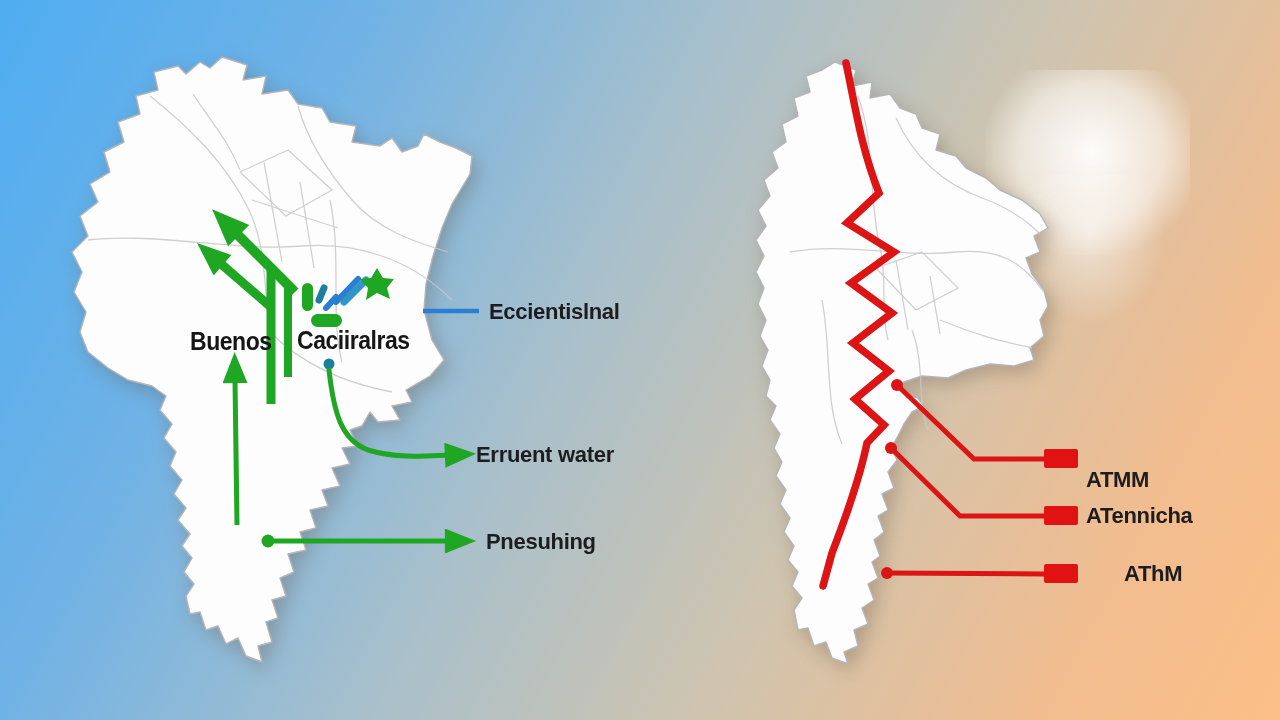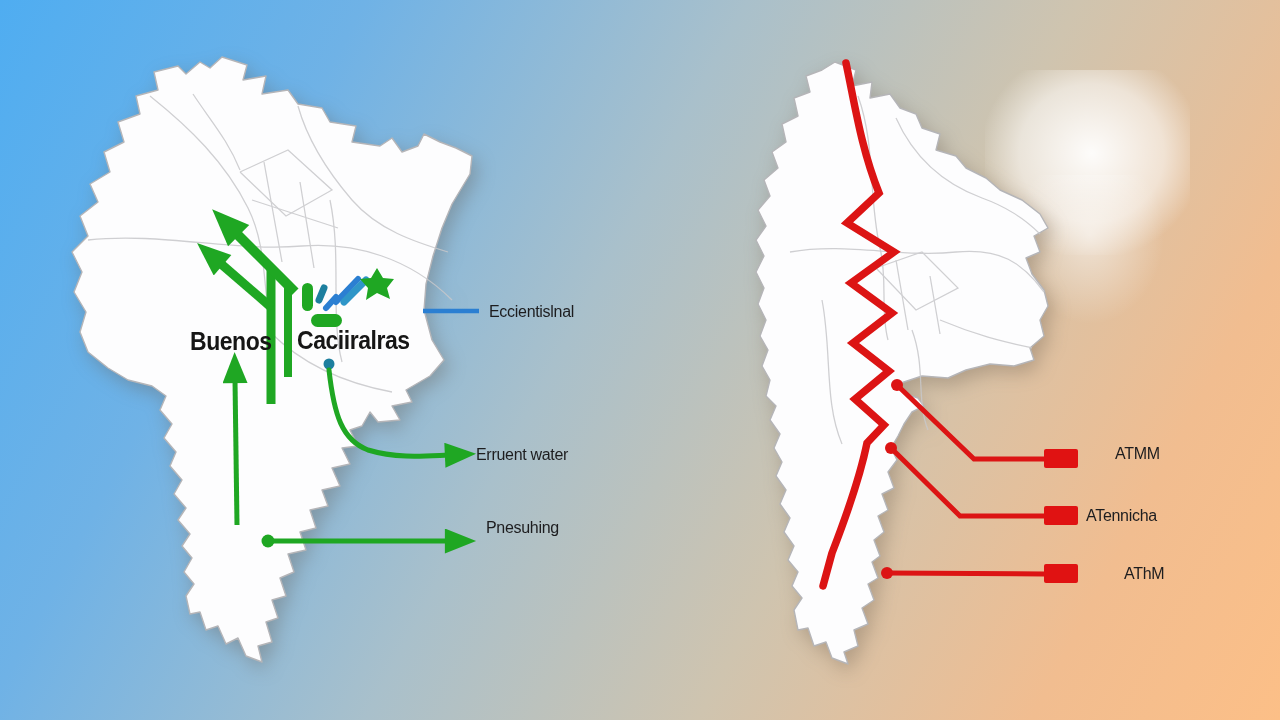--- a/index.html
+++ b/index.html
@@ -6,22 +6,22 @@
   body{width:1280px;height:720px;overflow:hidden;font-family:"Liberation Sans",sans-serif;}
   .stage{position:relative;width:1280px;height:720px;
     background:linear-gradient(118deg,#4fadf1 0%,#6fb2e6 22%,#a9c0cb 45%,#cfc4af 65%,#f1bd90 85%,#fcbf87 100%);}
   .cloud{position:absolute;pointer-events:none;}
   .cloud.c1{left:985px;top:70px;width:205px;height:185px;
     background:radial-gradient(ellipse at 52% 45%,rgba(255,255,255,.95) 0%,rgba(255,255,255,.55) 48%,rgba(255,255,255,0) 74%);}
   .cloud.c2{left:1015px;top:175px;width:150px;height:150px;
     background:radial-gradient(ellipse at 50% 40%,rgba(255,255,255,.55) 0%,rgba(255,255,255,0) 70%);}
   svg.scene-svg{position:absolute;left:0;top:0;}
   .map-shadow{filter:drop-shadow(5px 7px 9px rgba(100,85,70,.33));}
-  .lbl{position:absolute;transform:translateY(-50%);color:#1d1d1f;font-weight:400;
-       font-size:16px;white-space:nowrap;letter-spacing:-0.3px;}
+  .lbl{position:absolute;transform:translateY(-50%);color:#1d1d1f;font-weight:700;
+       font-size:22px;white-space:nowrap;letter-spacing:-0.3px;}
   .lbl.big{font-size:25px;font-weight:700;transform:translateY(-50%) scaleX(.92);
            transform-origin:left center;letter-spacing:-0.5px;color:#161616;}
 </style>
 </head>
 <body>
 
 <div class="stage">
 
   <div class="cloud c1"></div>
   <div class="cloud c2"></div>
@@ -135,19 +135,19 @@
       <rect x="1044" y="506" width="34" height="19" rx="2" fill="#e01212"></rect>
       <rect x="1044" y="564" width="34" height="19" rx="2" fill="#e01212"></rect>
     </g>
   </svg>
 
   <div class="lbl big" style="left:190px;top:341px;">Buenos</div>
   <div class="lbl big" style="left:297px;top:340px;">Caciiralras</div>
 
   <div class="lbl" style="left:489px;top:312px;">Eccientislnal</div>
   <div class="lbl" style="left:476px;top:455px;">Erruent water</div>
-  <div class="lbl" style="left:486px;top:528px;text-align:right;">Pnesuhing</div>
+  <div class="lbl" style="left:486px;top:542px;text-align:right;">Pnesuhing</div>
 
-  <div class="lbl" style="left:1086px;top:454px;margin-left:29px;">ATMM</div>
+  <div class="lbl" style="left:1086px;top:480px;">ATMM</div>
   <div class="lbl" style="left:1086px;top:516px;">ATennicha</div>
   <div class="lbl" style="left:1124px;top:574px;">AThM</div>
 
 </div>
 
 </body></html>

